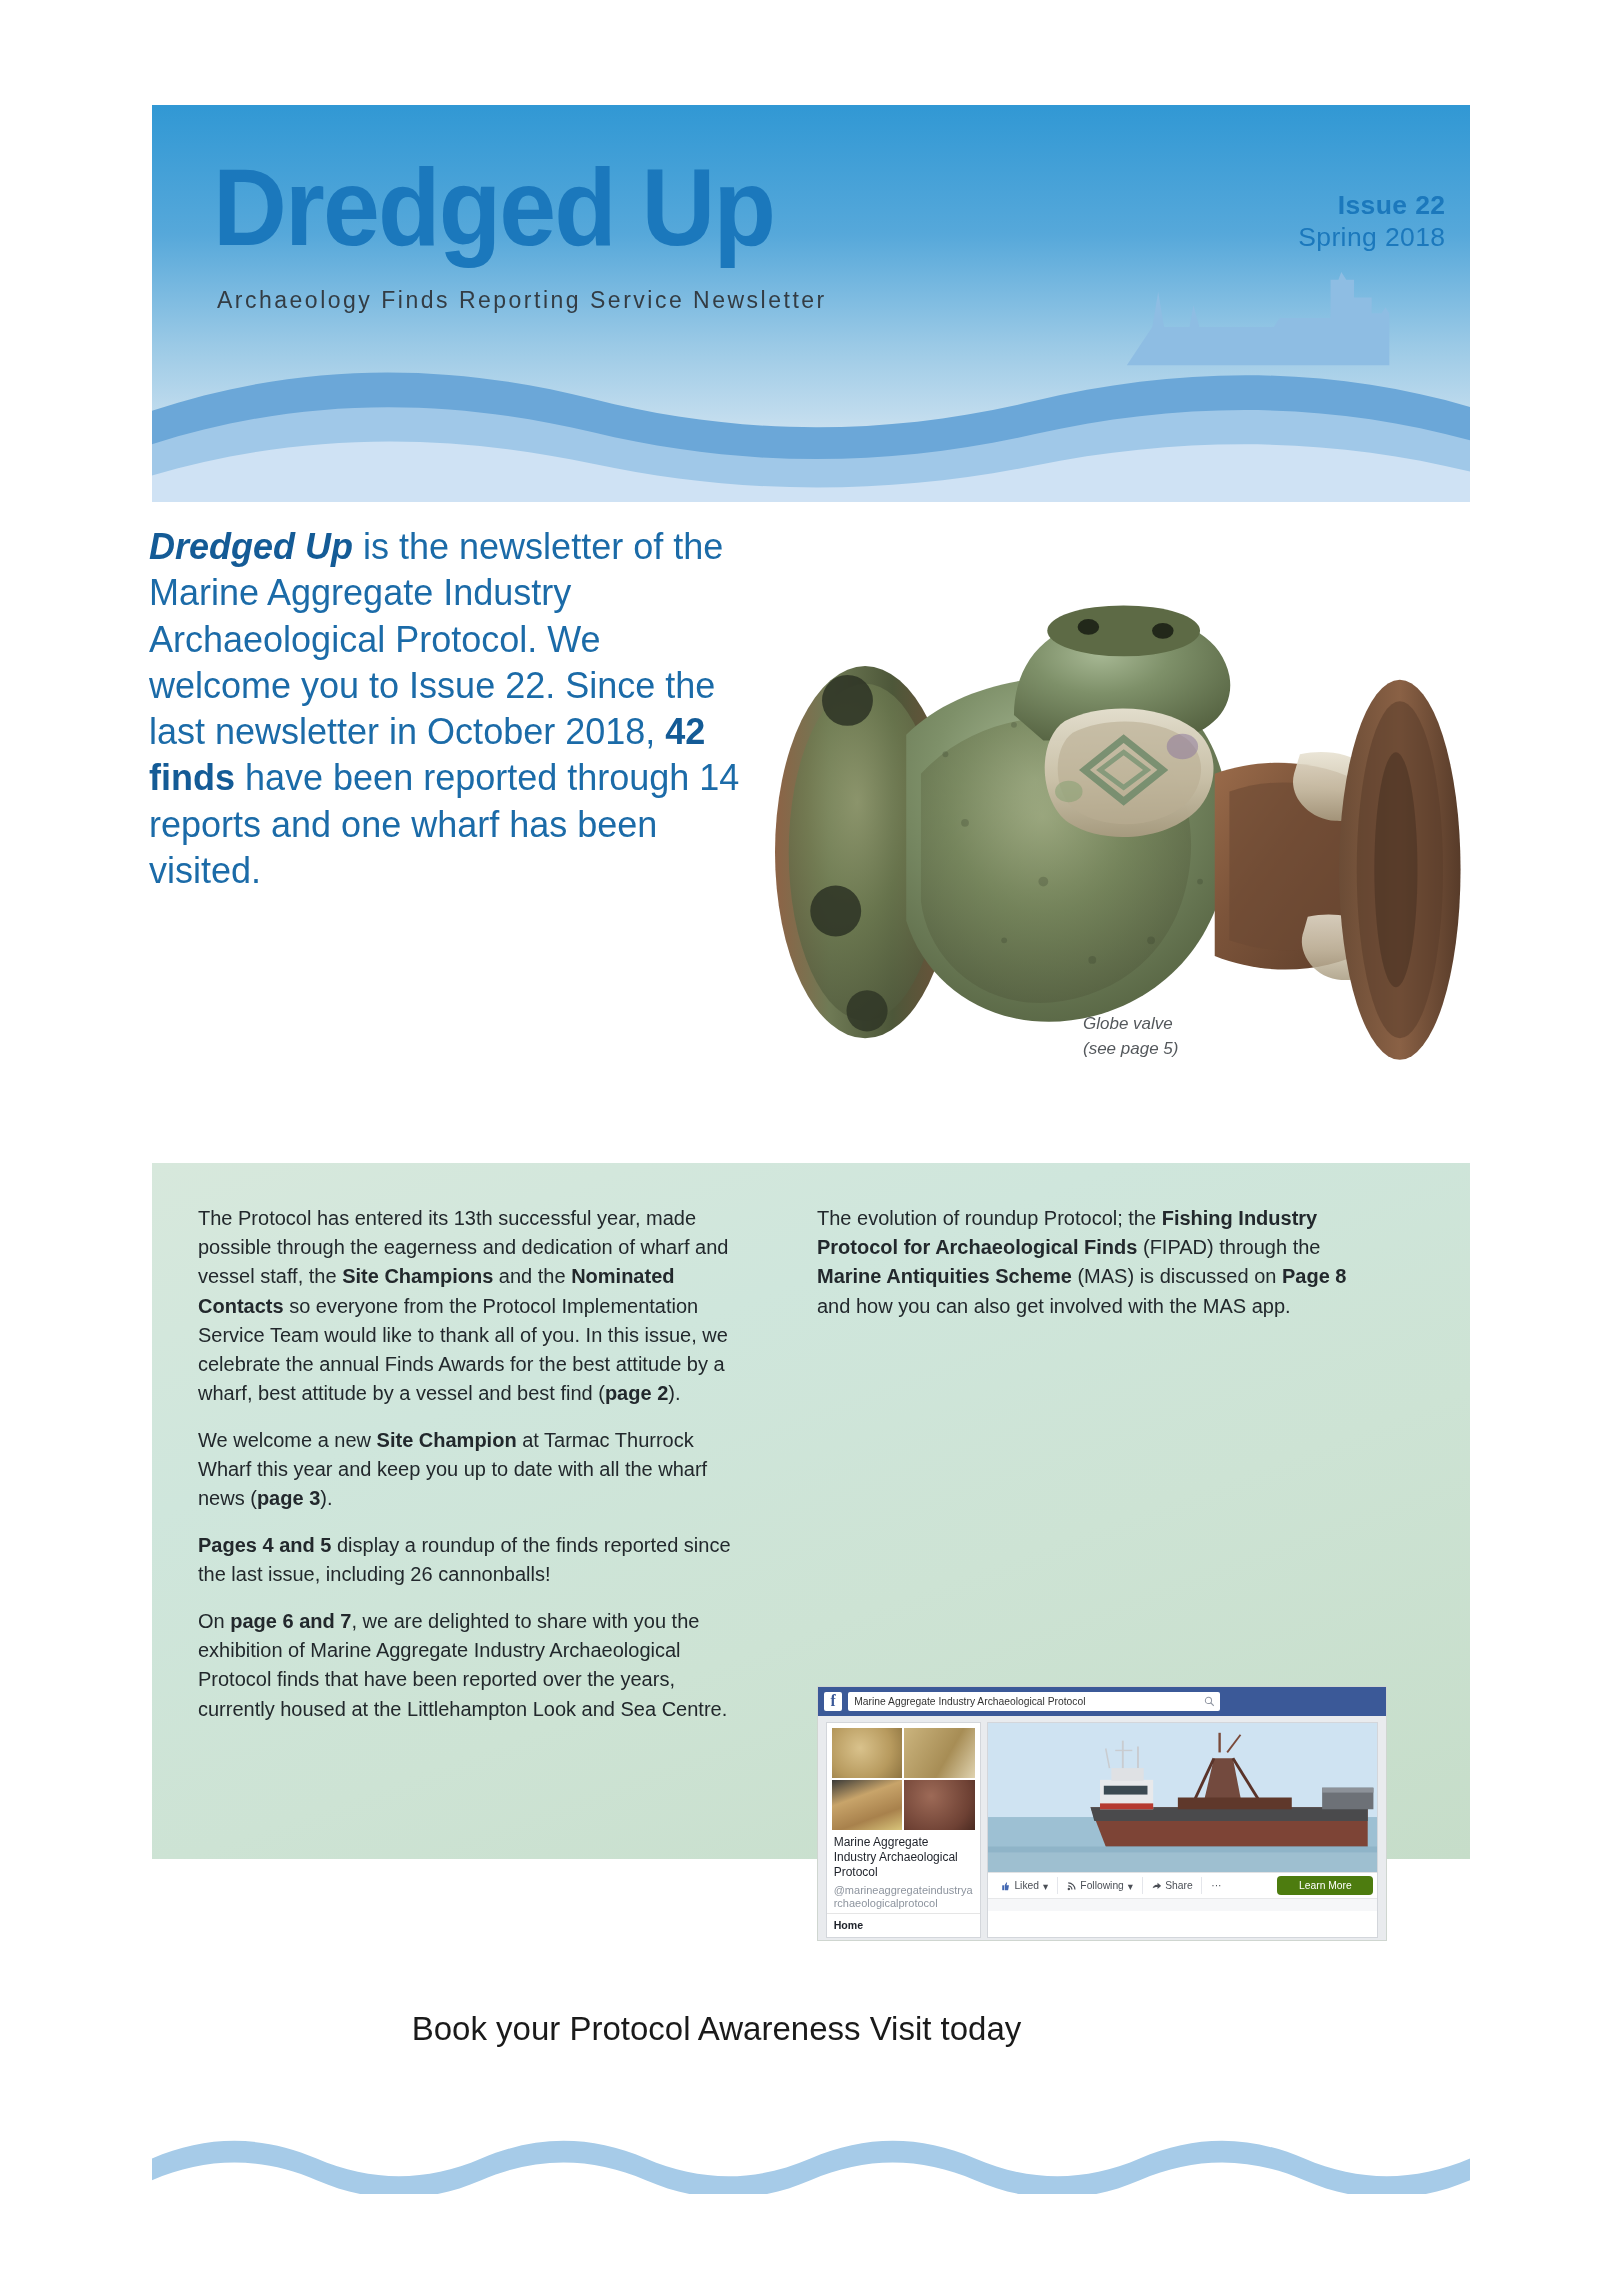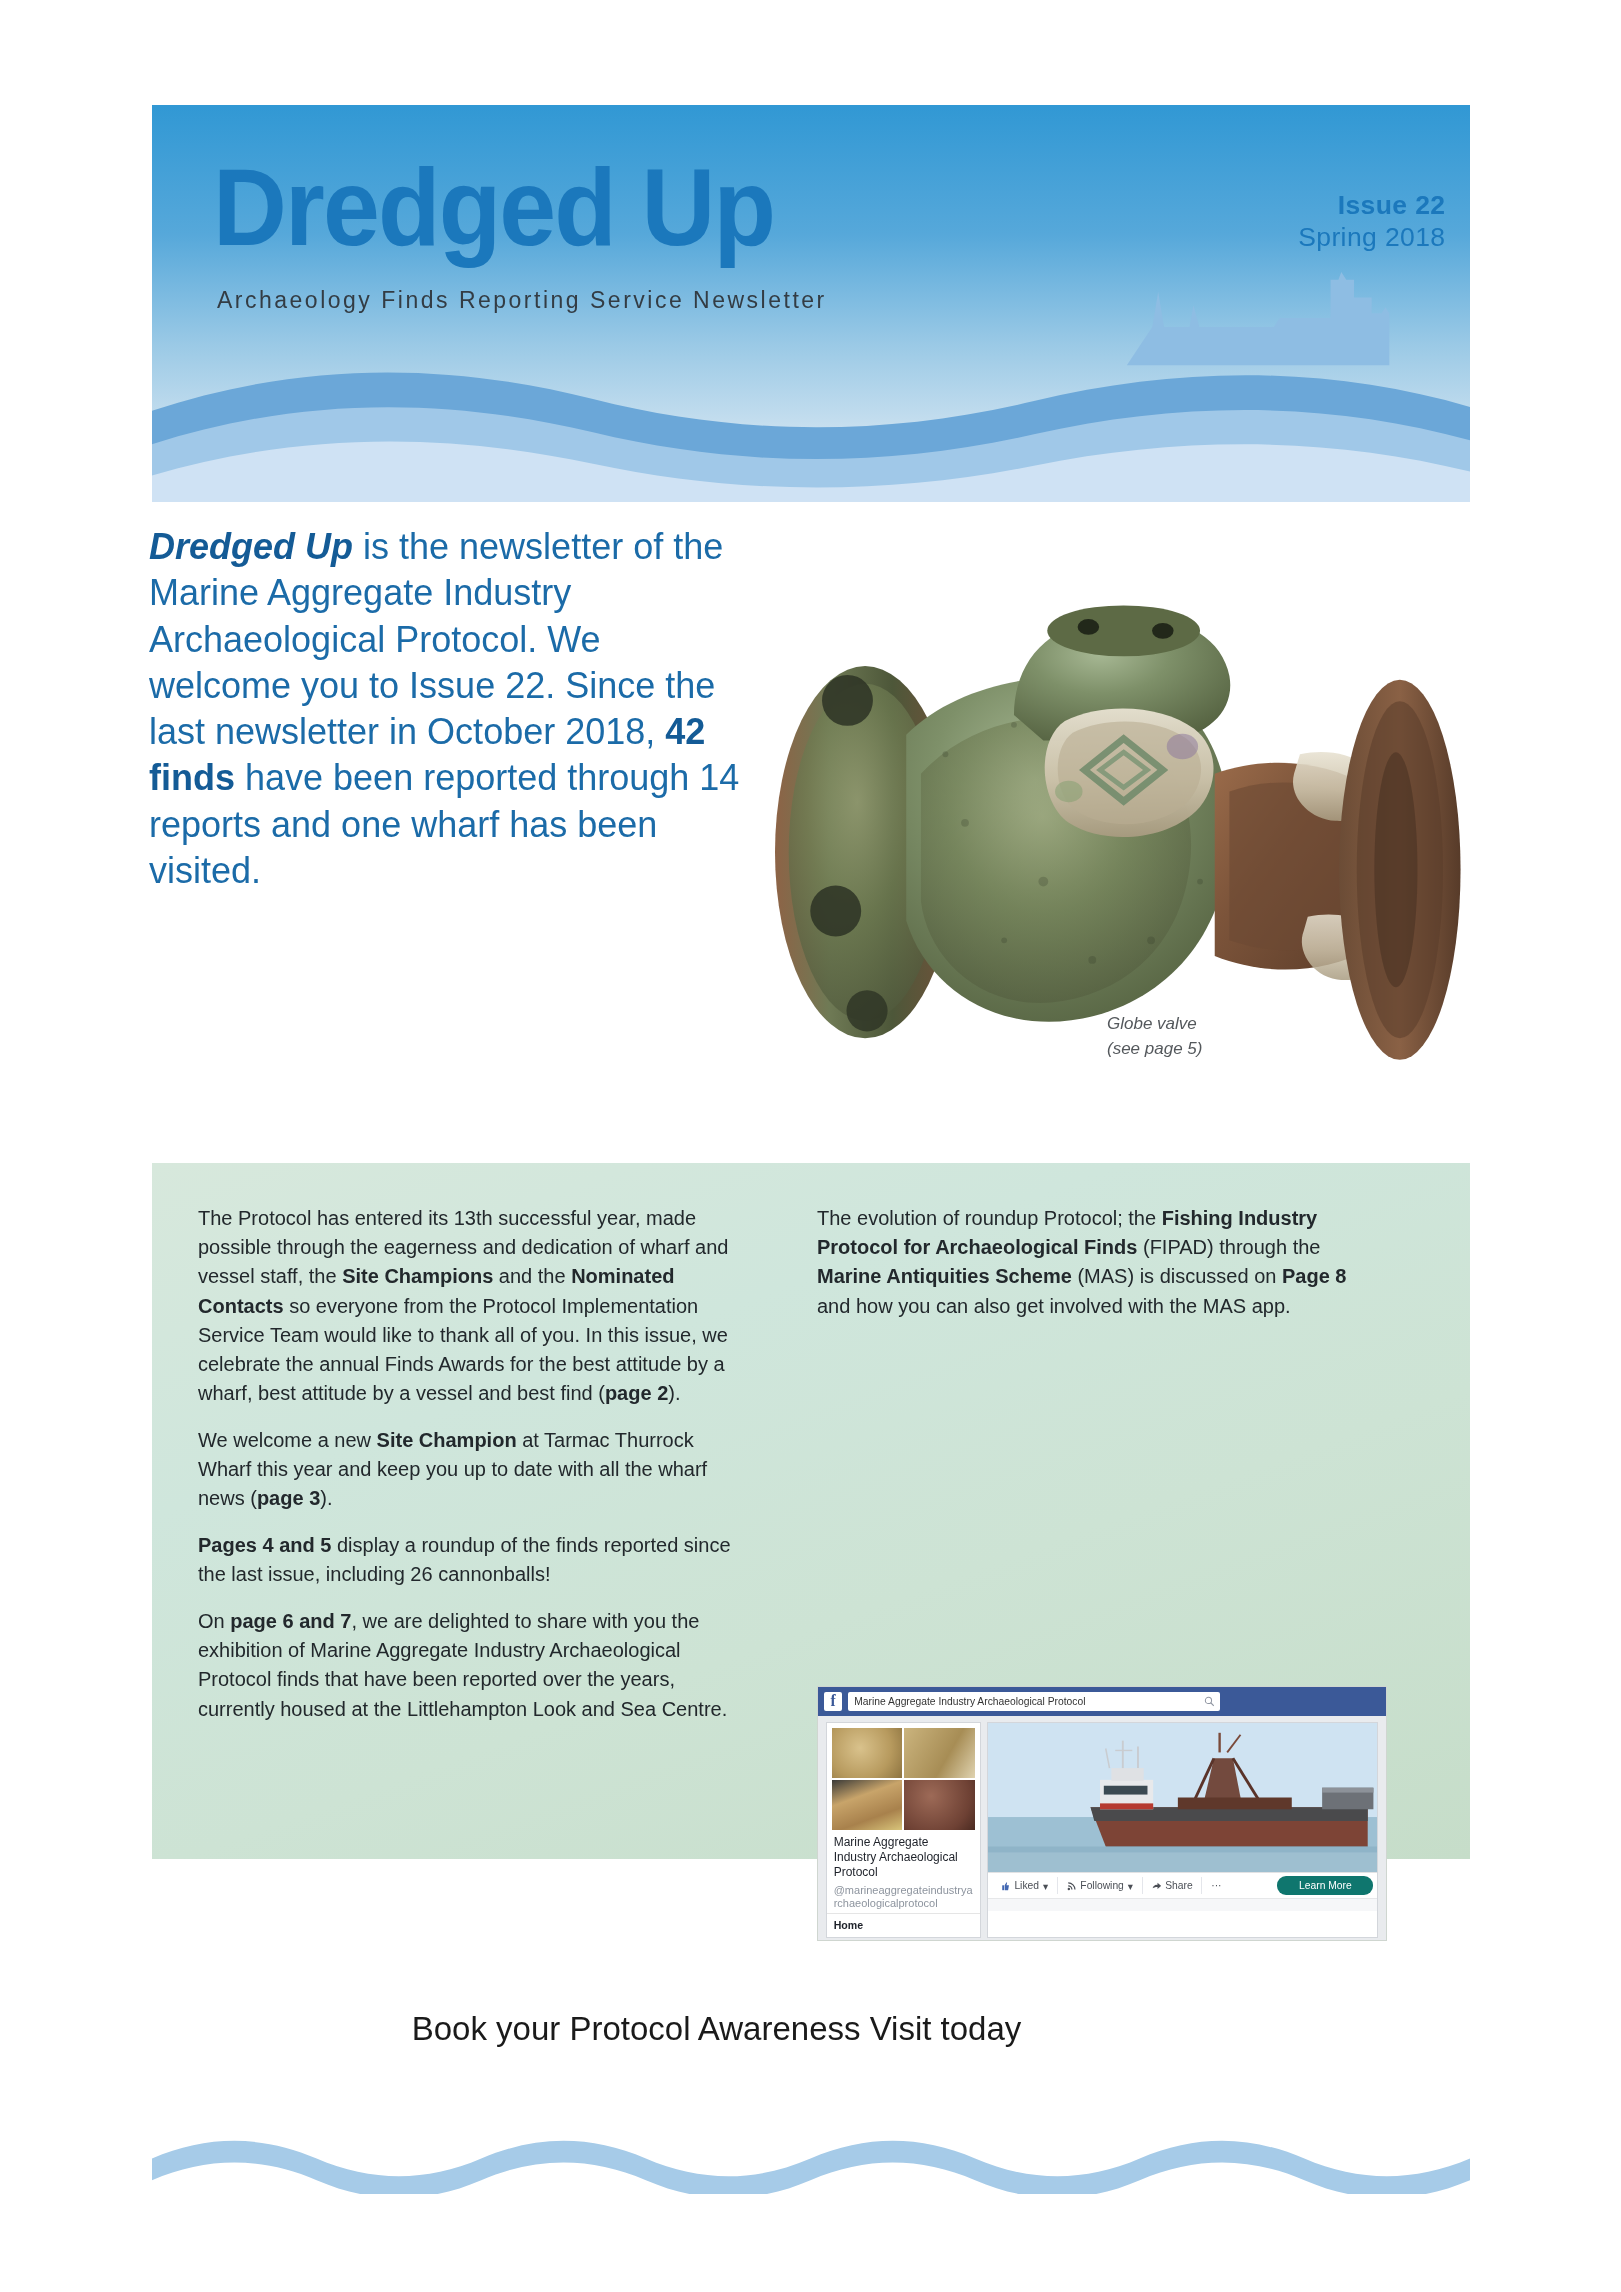--- a/index.html
+++ b/index.html
@@ -117,21 +117,20 @@
   }
   .hero-caption {
     position: absolute;
     left: 1083px;
     top: 1012px;
     font-size: 17px;
     font-style: italic;
     color: #54585c;
     line-height: 1.45;
     font-family: "Liberation Sans", sans-serif;
-    margin-left: 24px;
   }
 
   
   .green-panel {
     position: absolute;
     left: 152px;
     top: 1163px;
     width: 1318px;
     height: 696px;
     background: linear-gradient(160deg, #d7e8dc 0%, #cfe6dc 30%, #cde3d4 60%, #c6ddc9 100%);
@@ -296,25 +295,25 @@
     border-right: 1px solid #e4e6eb;
     display: flex;
     align-items: center;
     gap: 3.9px;
     height: 16.7px;
     white-space: nowrap;
   }
   .fb-btn.last { border-right: none; }
   .fb-learn {
     margin-left: auto;
-    background: #0f766e;
+    background: #4d7c0f;
     color: #ffffff;
     font-size: 10.3px;
     padding: 3.9px 21.6px;
-    border-radius: 9px;
+    border-radius: 4px;
     white-space: nowrap;
   }
   .fb-strip {
     position: absolute;
     left: 0; right: 0;
     top: 175px;
     height: 11.8px;
     background: #f6f7f9;
     border-top: 1px solid #e6e7e9;
   }

